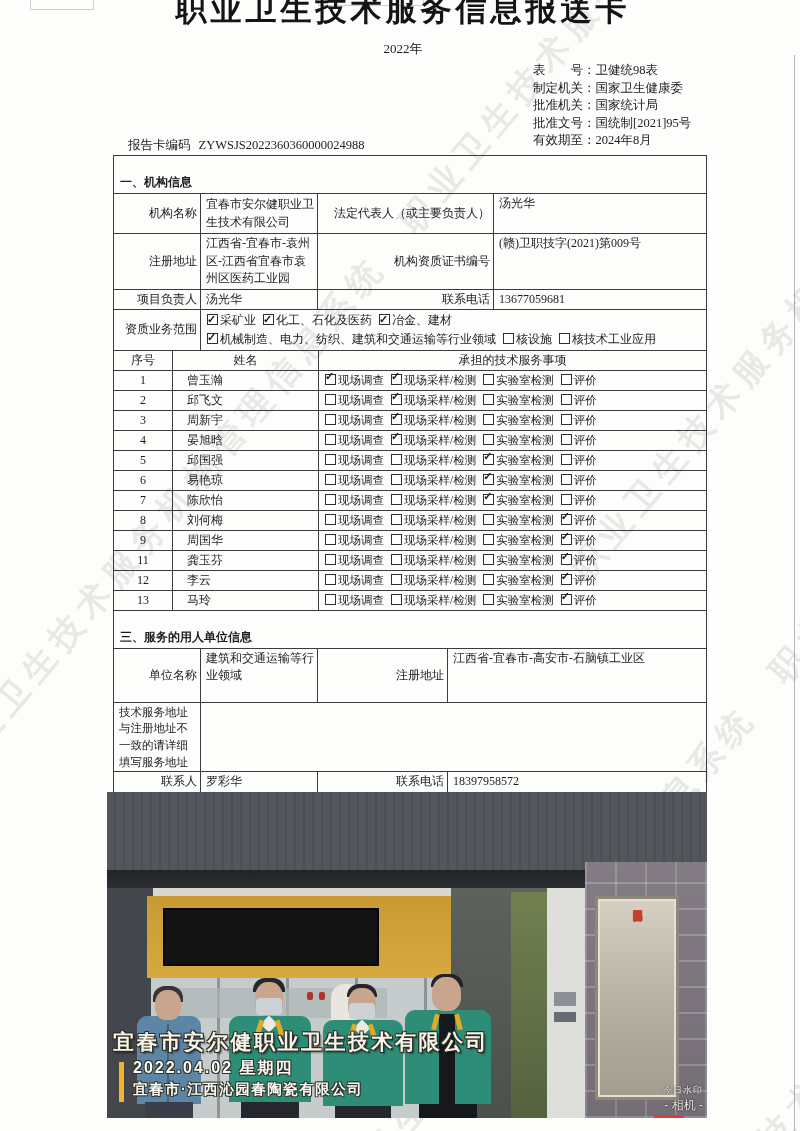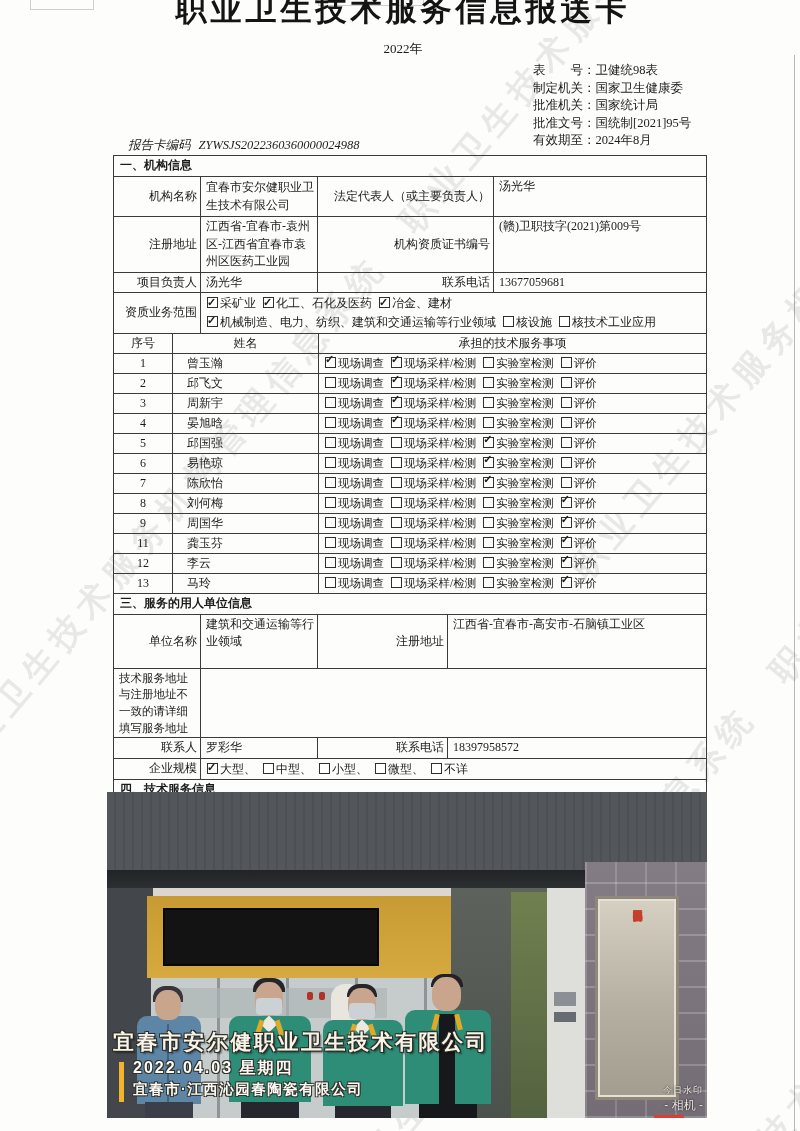--- a/index.html
+++ b/index.html
@@ -9,25 +9,25 @@
   .scan-edge{position:absolute;right:5px;top:55px;bottom:0;width:1px;background:#b8b8b8;}
   .scan-box{position:absolute;border:1px solid #cfcfcf;background:transparent;}
   .wm{position:absolute;white-space:nowrap;font-size:34px;font-weight:bold;letter-spacing:8px;
       color:rgba(90,90,95,0.13);transform:rotate(-50deg);transform-origin:left top;z-index:1;}
   
   .title{position:absolute;top:-11px;left:0;width:806px;text-align:center;font-size:31px;
          font-weight:bold;letter-spacing:4px;color:#141414;z-index:2;}
   .subtitle{position:absolute;top:40px;left:0;width:806px;text-align:center;font-size:13px;z-index:2;}
   .meta{position:absolute;left:533px;top:62px;font-size:12.5px;line-height:17.5px;z-index:2;}
   .meta .ln{white-space:nowrap;}
-  .report-code{position:absolute;left:128px;top:137px;font-size:12.5px;z-index:2;font-style:italic;}
+  .report-code{position:absolute;left:128px;top:137px;font-size:12.5px;z-index:2;}
   .report-code .code{margin-left:8px;font-family:"Liberation Serif",serif;}
   
   .ft{position:absolute;left:113px;top:156px;width:594px;z-index:2;font-size:12px;}
-  .sechdr{border:1px solid #3b3b3b;margin-top:-1px;font-weight:bold;padding:1px 6px 2px;
+  .sechdr{border:1px solid #3b3b3b;margin-top:-1px;font-weight:bold;padding:18px 6px 2px;
           font-size:12px;background:transparent;}
   .ft table{border-collapse:collapse;width:100%;table-layout:fixed;margin-top:-1px;}
   .ft td{border:1px solid #3b3b3b;padding:1px 3px;vertical-align:middle;font-size:12px;
          overflow:hidden;background:transparent;}
   .ft td.lab{text-align:right;margin-left:48px;}
   .ft td.val{text-align:left;padding-left:5px;line-height:1.45;}
   .ft td.c{text-align:center;}
   .ft td.nm{text-align:left;padding-left:14px;}
   .ft td.sv{text-align:left;padding-left:6px;font-size:11.5px;white-space:nowrap;}
   .ft td.ckcell{text-align:left;padding-left:6px;line-height:1.55;font-size:12px;}
@@ -381,21 +381,21 @@
         <div class="inner"></div>
       <div class="acc1"></div>
         <div class="acc2"></div>
       <div class="hair"></div>
         <div class="head"></div>
       <div class="pants"></div>
     </div>
 
     <div class="cap-company">宜春市安尔健职业卫生技术有限公司</div>
     <div class="cap-bar"></div>
-    <div class="cap-date">2022.04.03 星期四</div>
+    <div class="cap-date">2022.04.02 星期四</div>
     <div class="cap-loc">宜春市·江西沁园春陶瓷有限公司</div>
 
     <div class="cam">
       <div class="l1">今日水印</div>
       <div class="l2">- 相机 -</div>
       <div class="btn"></div>
 
     </div>
   </div>
 

